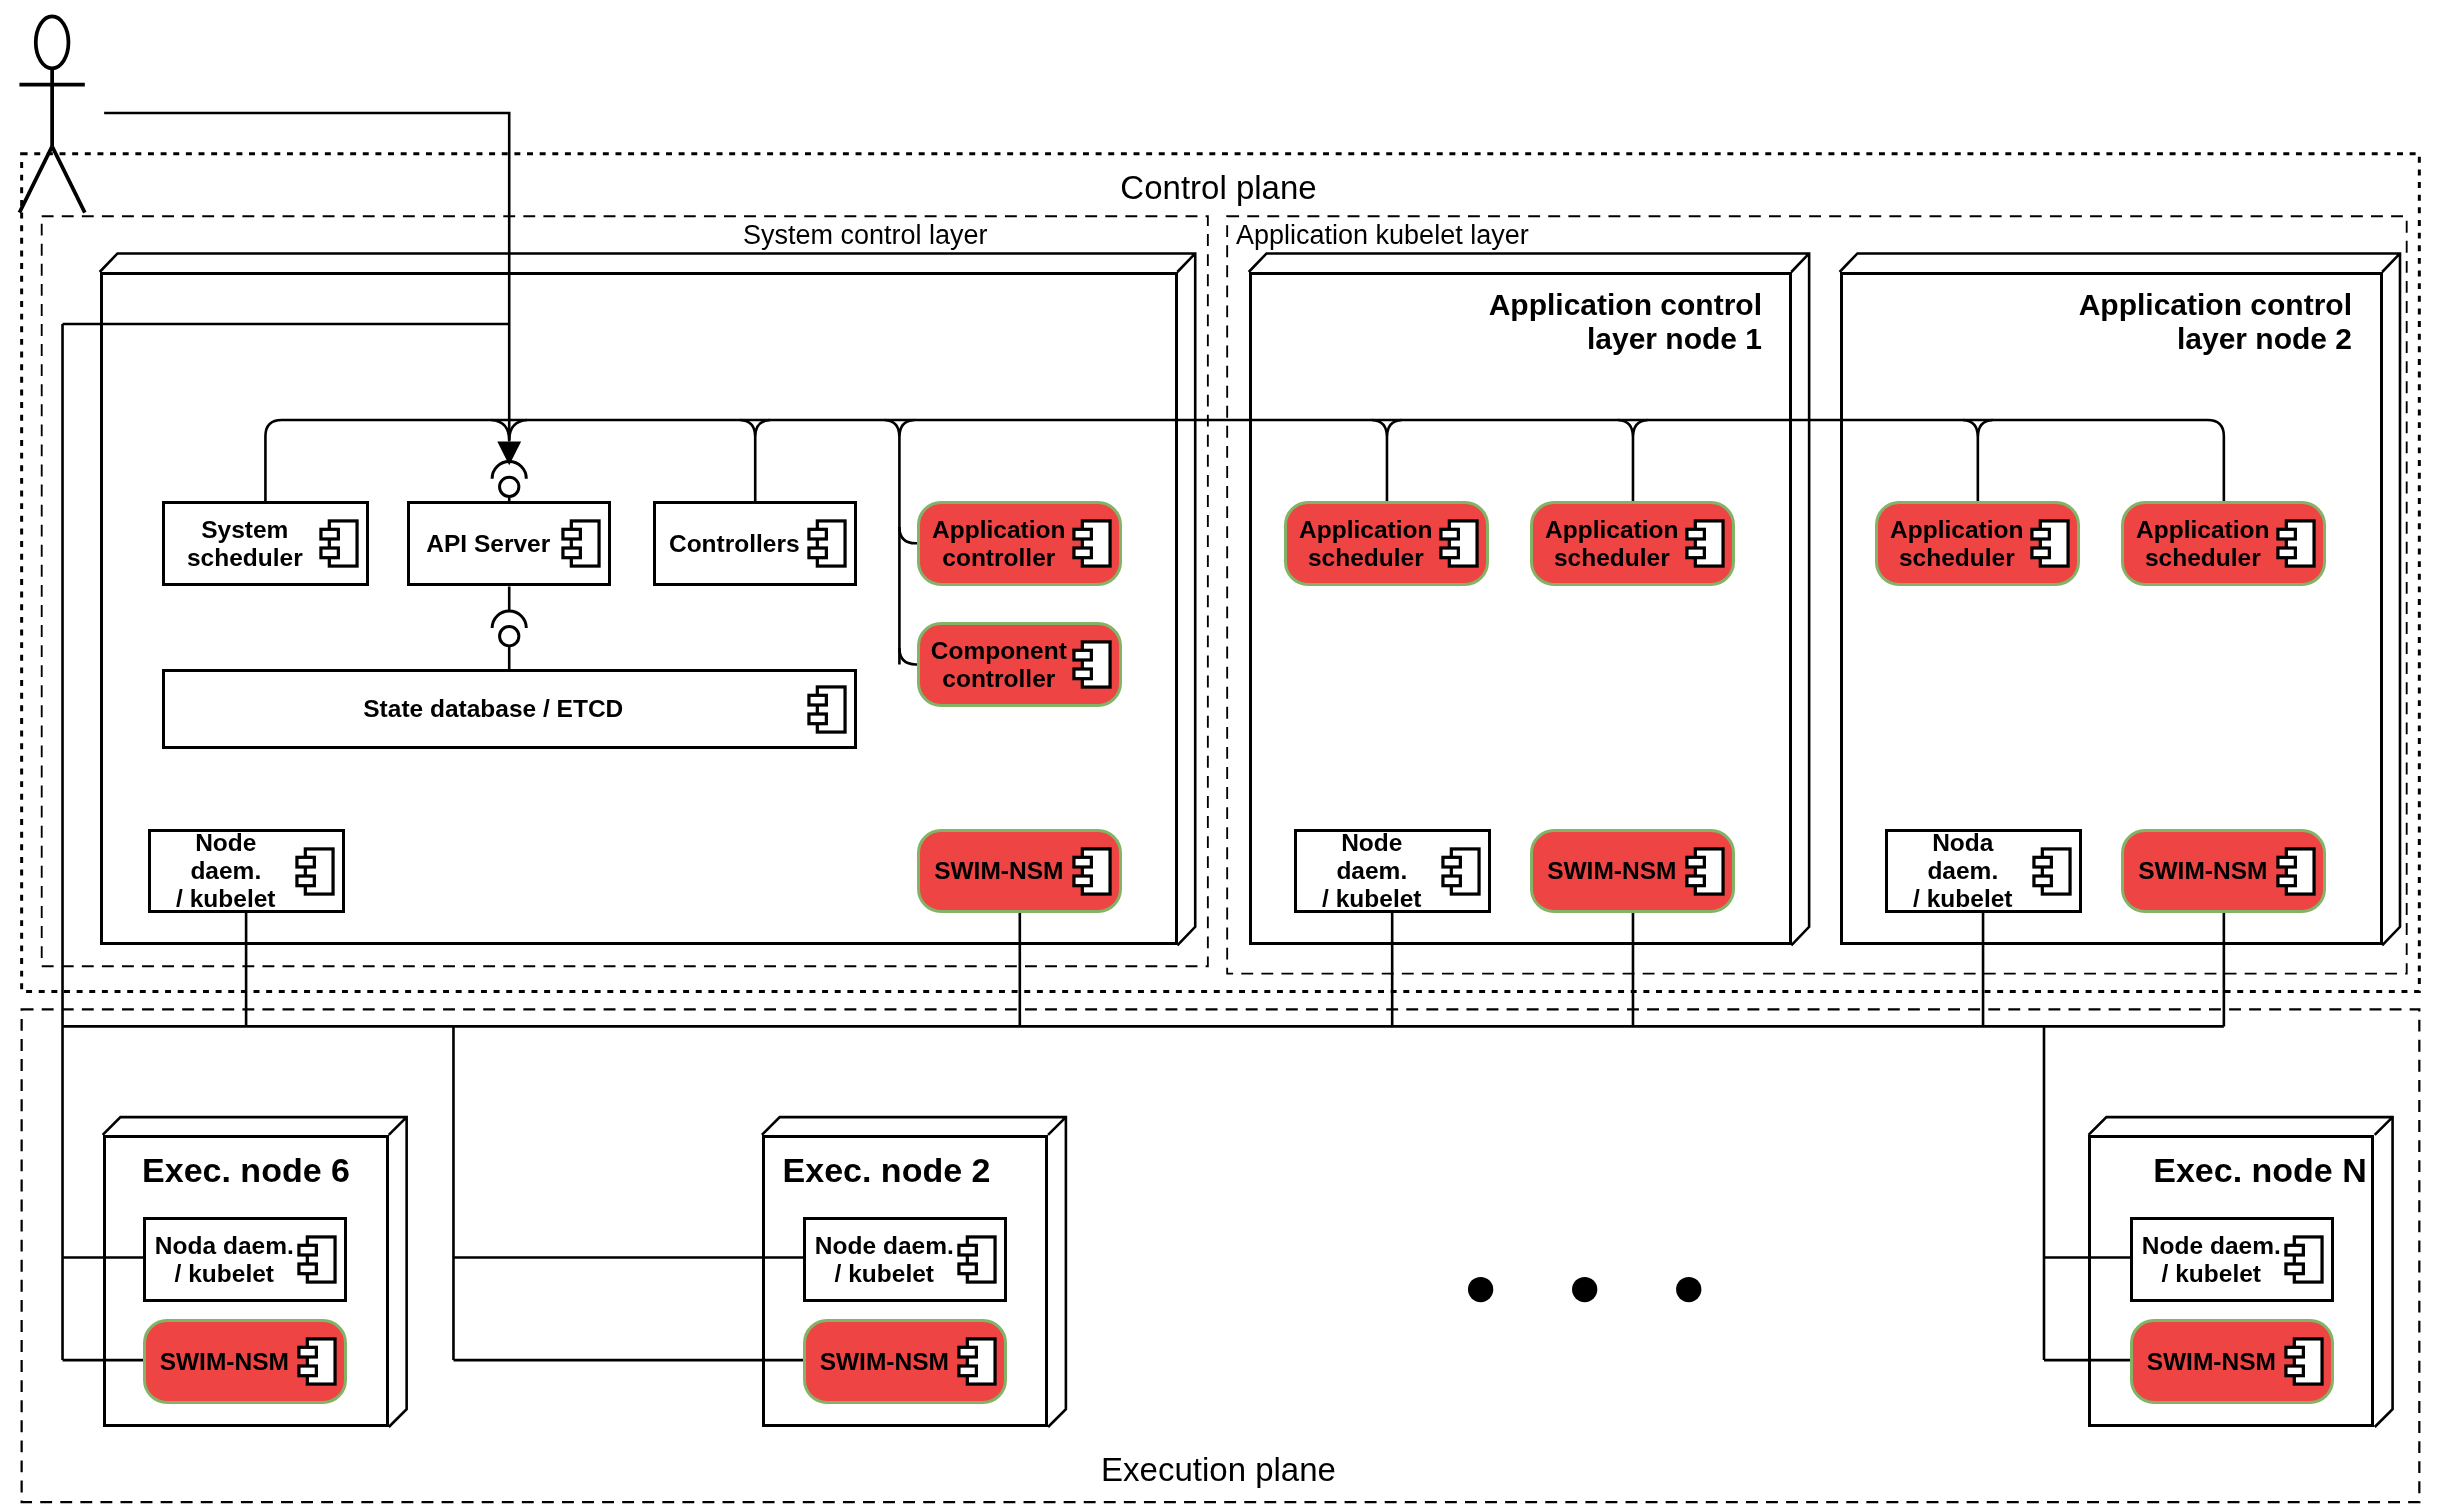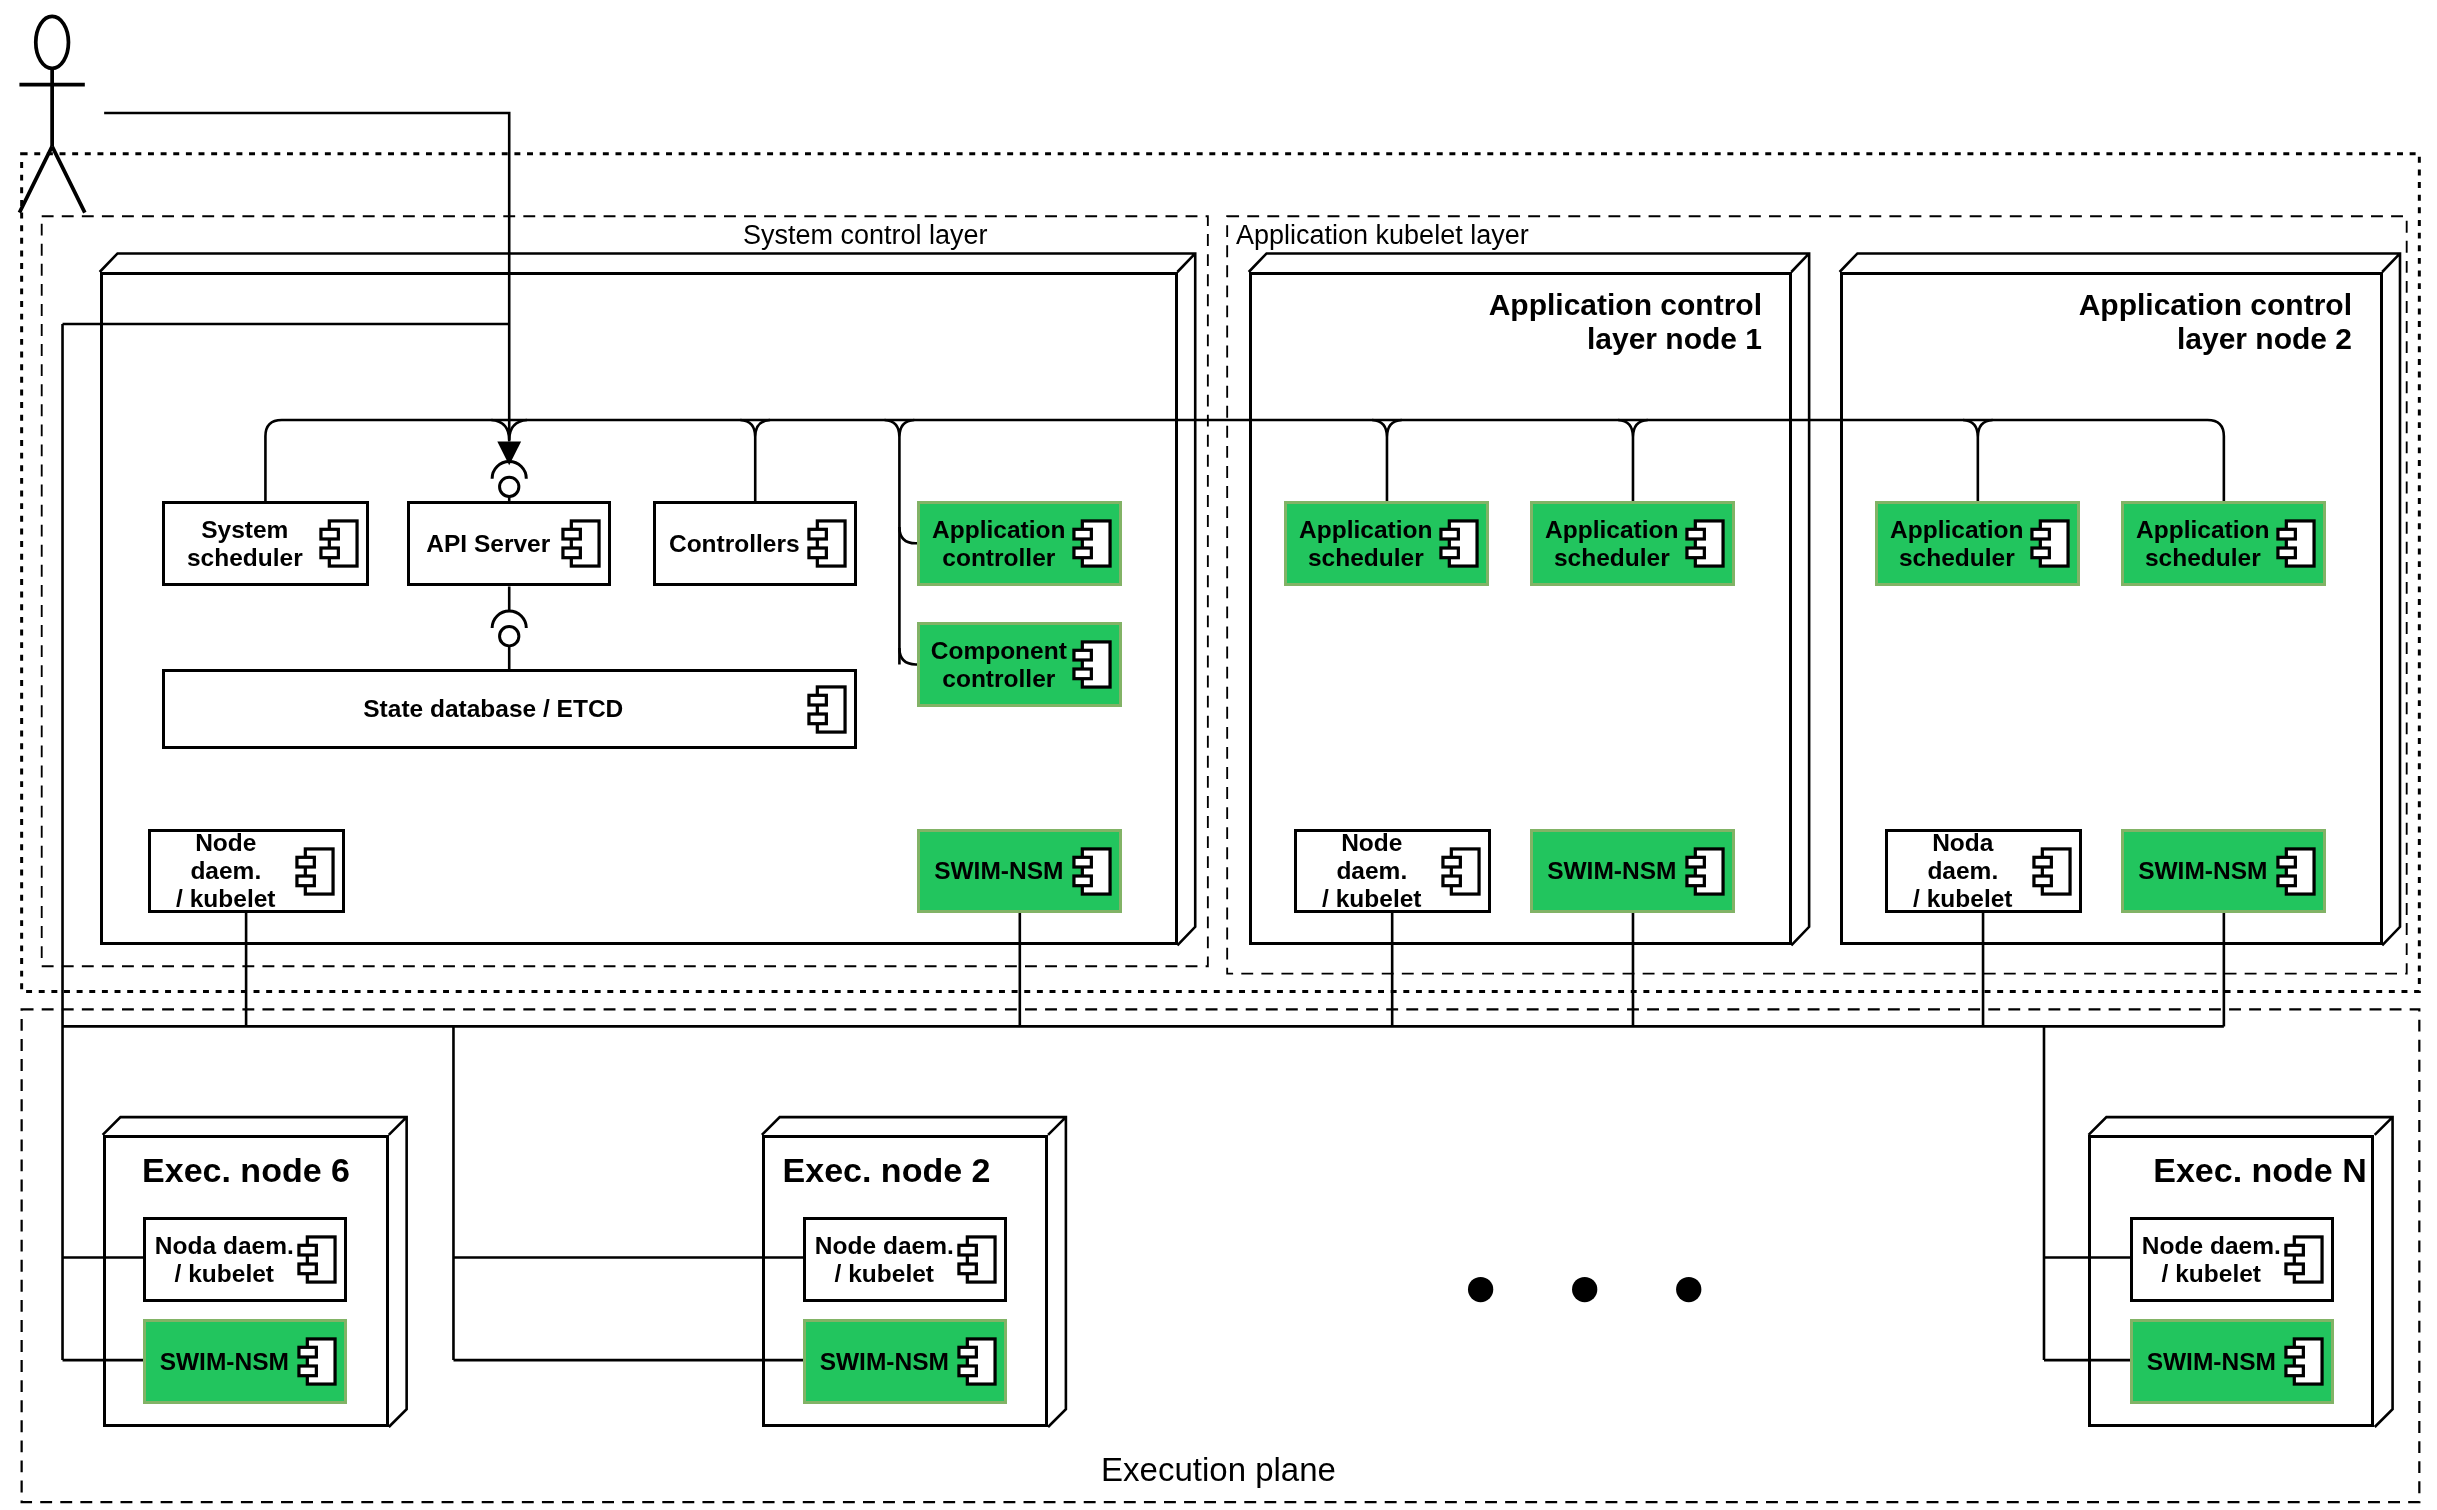--- a/index.html
+++ b/index.html
@@ -2,21 +2,21 @@
 <html style="font-size:12px"><head>
 <meta charset="utf-8">
 <style>
   html,body{margin:0;padding:0;background:#fff;}
   .stage{position:relative;width:2438px;height:1511px;background:#ffffff;
          font-family:"Liberation Sans", sans-serif;color:#000;overflow:hidden;}
   svg.wires{position:absolute;left:0;top:0;z-index:3;pointer-events:none;}
   .nodeface{position:absolute;background:#ffffff;border:3px solid #000;z-index:2;box-sizing:border-box;}
   .comp{position:absolute;background:#ffffff;border:3px solid #000;z-index:4;box-sizing:border-box;
         display:flex;align-items:center;justify-content:center;}
-  .comp.green{background:#22c55e;border-color:#82b366;}
+  .comp.green{background:#ef4444;border-color:#82b366;border-radius:24px;}
   .comp .lbl{flex:1;text-align:center;font-weight:bold;font-size:24.5px;line-height:28px;
              white-space:pre-line;padding-left:6px;}
   .cicon{width:40px;height:49px;flex:0 0 40px;margin-right:7.4px;}
   .cicon rect{fill:#ffffff;stroke:#000;stroke-width:5;}
   .title{position:absolute;z-index:5;font-weight:bold;white-space:pre-line;}
   .ntitle{font-size:30px;line-height:34px;text-align:right;}
   .etitle{font-size:34px;line-height:39px;text-align:center;}
   .planelbl{position:absolute;z-index:5;font-weight:normal;white-space:pre-line;}
 </style>
 </head>
@@ -100,20 +100,21 @@
 
     <polygon points="669,594 701,594 685,626" fill="#000000"></polygon>
 
     <g fill="#000000">
       <circle cx="1992" cy="1735" r="17"></circle>
       <circle cx="2132" cy="1735" r="17"></circle>
       <circle cx="2272" cy="1735" r="17"></circle>
     </g>
   </svg>
 
+  <div class="planelbl" style="left:884px;top:169px;width:669px;text-align:center;font-size:33px;">Control plane</div>
   <div class="planelbl" style="left:743px;top:220px;width:458px;text-align:left;font-size:27px;">System control layer</div>
   <div class="planelbl" style="left:1236px;top:220px;width:595px;text-align:left;font-size:27px;">Application kubelet layer</div>
   <div class="planelbl" style="left:884px;top:1451px;width:669px;text-align:center;font-size:33px;">Execution plane</div>
 
   <div class="title ntitle" style="left:1316px;top:288px;width:446px;">Application control
 layer node 1</div>
   <div class="title ntitle" style="left:1906px;top:288px;width:446px;">Application control
 layer node 2</div>
   <div class="title etitle" style="left:103px;top:1151px;width:286px;">Exec. node 6</div>
   <div class="title etitle" style="left:762px;top:1151px;width:249px;">Exec. node 2</div>

